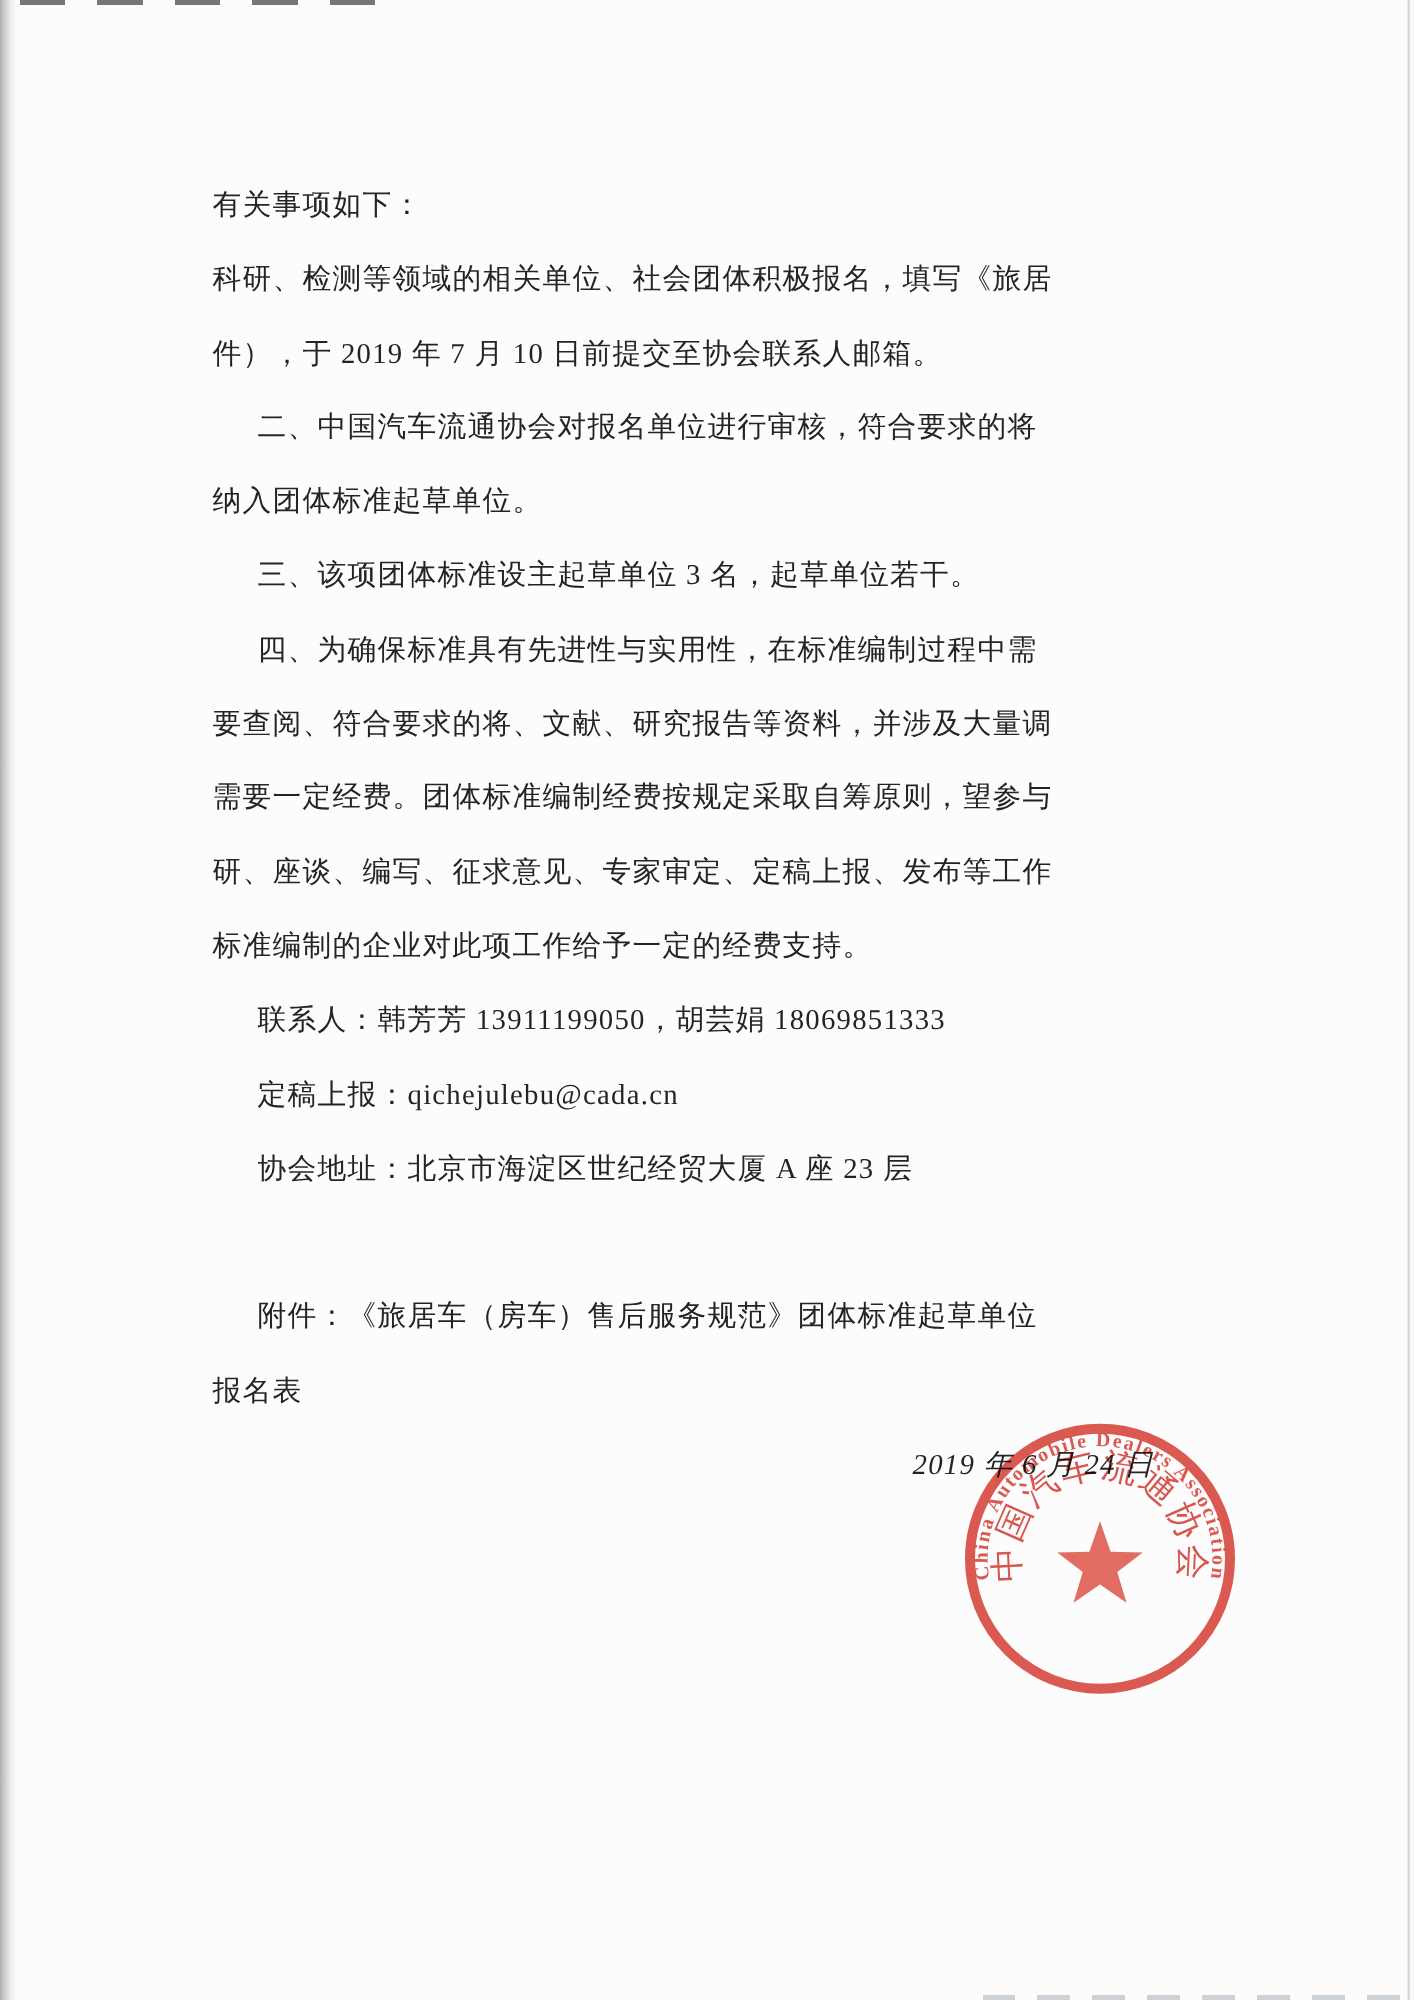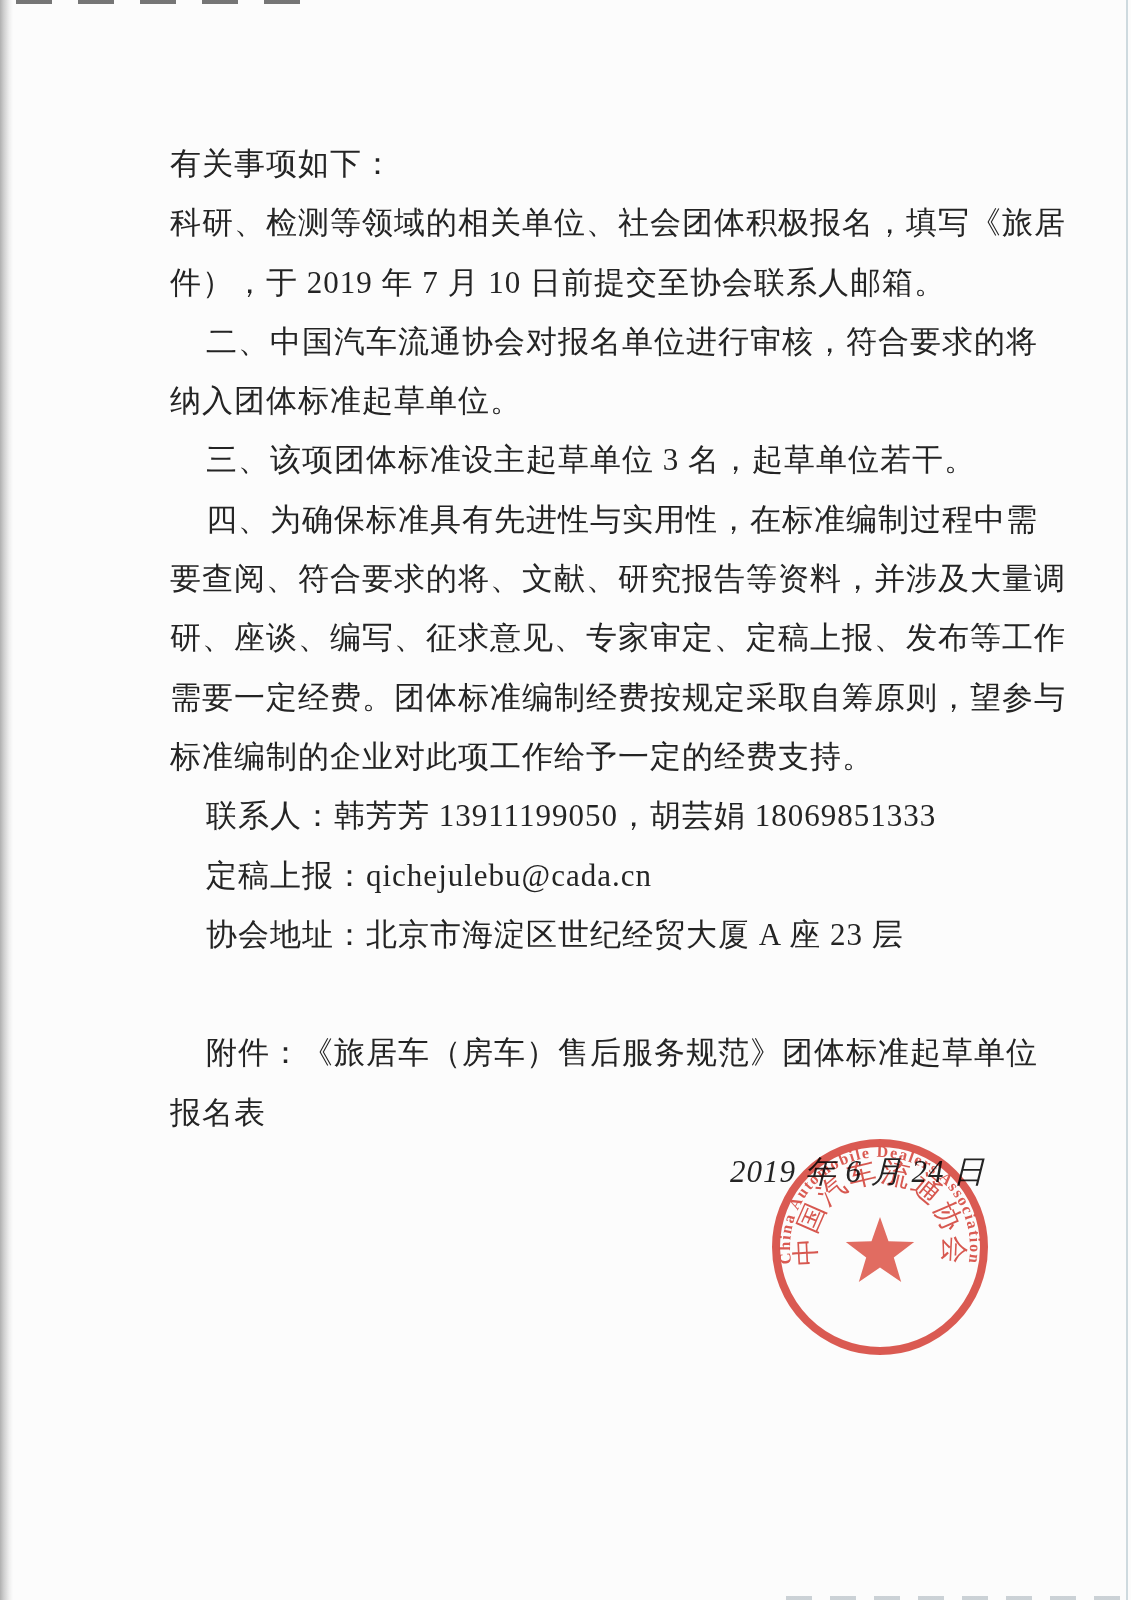--- a/index.html
+++ b/index.html
@@ -28,21 +28,21 @@
     opacity: .9;
   }
   .right-line {
     position: absolute; right: 3px; top: 0; bottom: 0; width: 2px;
     background: #c9d6dc; opacity: .9;
   }
   
   .doc {
     position: absolute; left: 170px; top: 134px; width: 800px;
     color: #242424;
-    font-size: 31px;
+    font-size: 23px;
     line-height: 59.3px;
     letter-spacing: 1px;
   }
   .line { height: 59.3px; white-space: nowrap; }
   .indent { padding-left: 36px; }
   .gap-before { margin-top: 59.3px; font-family: Liberation Serif, serif; }
   .date-line { padding-left: 560px; white-space: nowrap; font-style: italic; }
   
   .stamp {
     position: absolute; left: 768px; top: 1135px;
@@ -71,22 +71,22 @@
 
   <div class="doc">
     <div class="line">有关事项如下：</div>
     <div class="line">科研、检测等领域的相关单位、社会团体积极报名，填写《旅居</div>
     <div class="line">件），于 2019 年 7 月 10 日前提交至协会联系人邮箱。</div>
     <div class="line indent">二、中国汽车流通协会对报名单位进行审核，符合要求的将</div>
     <div class="line">纳入团体标准起草单位。</div>
     <div class="line indent">三、该项团体标准设主起草单位 3 名，起草单位若干。</div>
     <div class="line indent">四、为确保标准具有先进性与实用性，在标准编制过程中需</div>
     <div class="line">要查阅、符合要求的将、文献、研究报告等资料，并涉及大量调</div>
+    <div class="line">需要一定经费。团体标准编制经费按规定采取自筹原则，望参与</div>
     <div class="line">研、座谈、编写、征求意见、专家审定、定稿上报、发布等工作</div>
-    <div class="line">需要一定经费。团体标准编制经费按规定采取自筹原则，望参与</div>
     <div class="line">标准编制的企业对此项工作给予一定的经费支持。</div>
     <div class="line indent">联系人：韩芳芳 13911199050，胡芸娟 18069851333</div>
     <div class="line indent">定稿上报：qichejulebu@cada.cn</div>
     <div class="line indent">协会地址：北京市海淀区世纪经贸大厦 A 座 23 层</div>
     <div class="line indent gap-before">附件：《旅居车（房车）售后服务规范》团体标准起草单位</div>
     <div class="line">报名表</div>
     <div class="line date-line">2019 年 6 月 24 日</div>
   </div>
 
   <svg class="stamp" viewBox="-112 -112 224 224" xmlns="http://www.w3.org/2000/svg">

